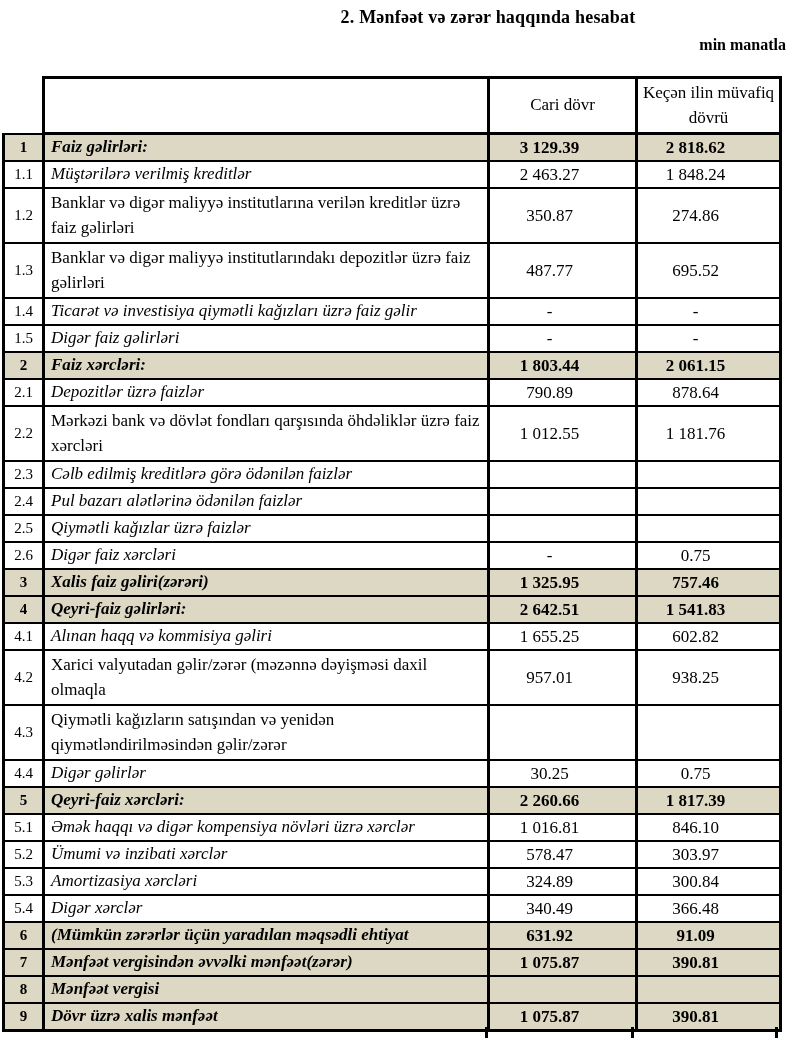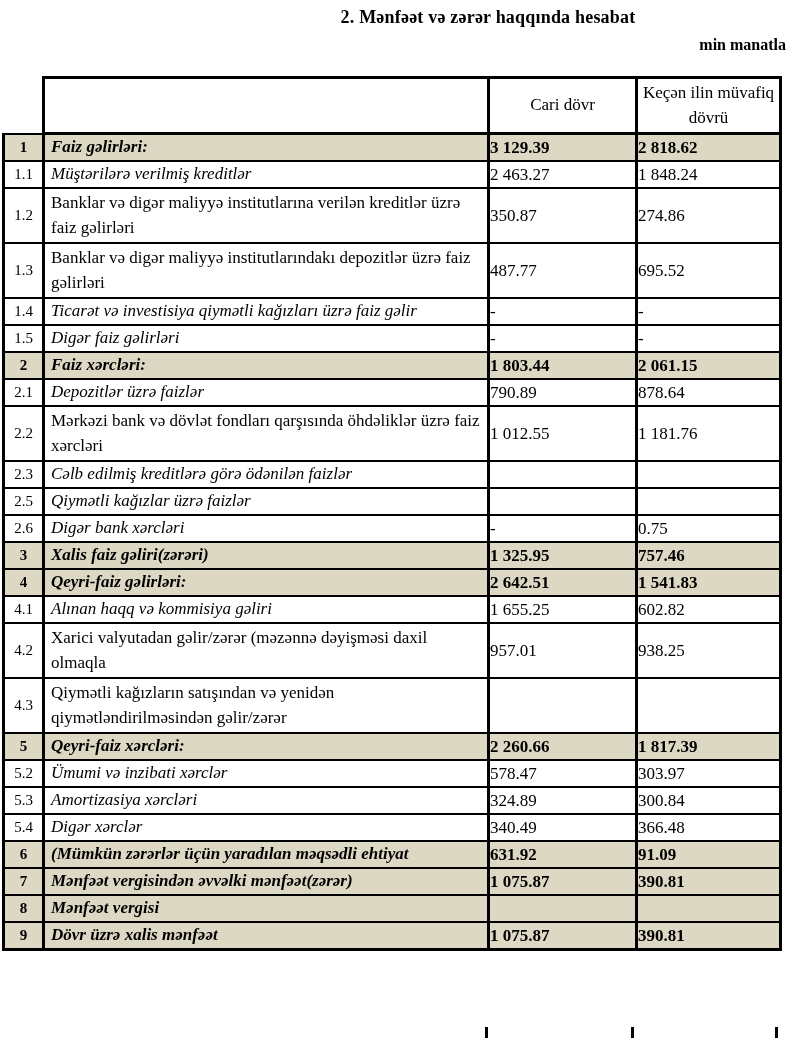--- a/index.html
+++ b/index.html
@@ -72,21 +72,21 @@
     text-align: center;
     font-size: 15px;
   }
   td.label {
     text-align: left;
     padding-left: 6px;
     padding-right: 2px;
     line-height: 1.45;
   }
   td.value {
-    text-align: left;
+    text-align: center;
     padding-right: 26px;
   }
   tr.single td { height: 25px; }
   tr.single td.label { white-space: nowrap; font-style: italic; }
   tr.tall td { height: 53px; }
   tr.sec td {
     background: #ddd8c4;
     font-weight: bold;
   }
   .stub {
@@ -179,28 +179,34 @@
           <td class="value">1 012.55</td>
           <td class="value">1 181.76</td>
         </tr>
         <tr class="single">
           <td class="no">2.3</td>
           <td class="label">Cəlb edilmiş kreditlərə görə ödənilən faizlər</td>
           <td class="value"></td>
           <td class="value"></td>
         </tr>
         <tr class="single">
+          <td class="no">2.4</td>
+          <td class="label">Pul bazarı alətlərinə ödənilən faizlər</td>
+          <td class="value"></td>
+          <td class="value"></td>
+        </tr>
+        <tr class="single">
           <td class="no">2.5</td>
           <td class="label">Qiymətli kağızlar üzrə faizlər</td>
           <td class="value"></td>
           <td class="value"></td>
         </tr>
         <tr class="single">
           <td class="no">2.6</td>
-          <td class="label">Digər bank xərcləri</td>
+          <td class="label">Digər faiz xərcləri</td>
           <td class="value">-</td>
           <td class="value">0.75</td>
         </tr>
         <tr class="sec single">
           <td class="no">3</td>
           <td class="label">Xalis faiz gəliri(zərəri)</td>
           <td class="value">1 325.95</td>
           <td class="value">757.46</td>
         </tr>
         <tr class="sec single">
@@ -220,27 +226,39 @@
           <td class="label">Xarici valyutadan gəlir/zərər (məzənnə dəyişməsi daxil olmaqla</td>
           <td class="value">957.01</td>
           <td class="value">938.25</td>
         </tr>
         <tr class="tall">
           <td class="no">4.3</td>
           <td class="label">Qiymətli kağızların satışından və yenidən qiymətləndirilməsindən gəlir/zərər</td>
           <td class="value"></td>
           <td class="value"></td>
         </tr>
+        <tr class="single">
+          <td class="no">4.4</td>
+          <td class="label">Digər gəlirlər</td>
+          <td class="value">30.25</td>
+          <td class="value">0.75</td>
+        </tr>
         <tr class="sec single">
           <td class="no">5</td>
           <td class="label">Qeyri-faiz xərcləri:</td>
           <td class="value">2 260.66</td>
           <td class="value">1 817.39</td>
         </tr>
         <tr class="single">
+          <td class="no">5.1</td>
+          <td class="label">Əmək haqqı və digər kompensiya növləri üzrə xərclər</td>
+          <td class="value">1 016.81</td>
+          <td class="value">846.10</td>
+        </tr>
+        <tr class="single">
           <td class="no">5.2</td>
           <td class="label">Ümumi və inzibati xərclər</td>
           <td class="value">578.47</td>
           <td class="value">303.97</td>
         </tr>
         <tr class="single">
           <td class="no">5.3</td>
           <td class="label">Amortizasiya xərcləri</td>
           <td class="value">324.89</td>
           <td class="value">300.84</td>

